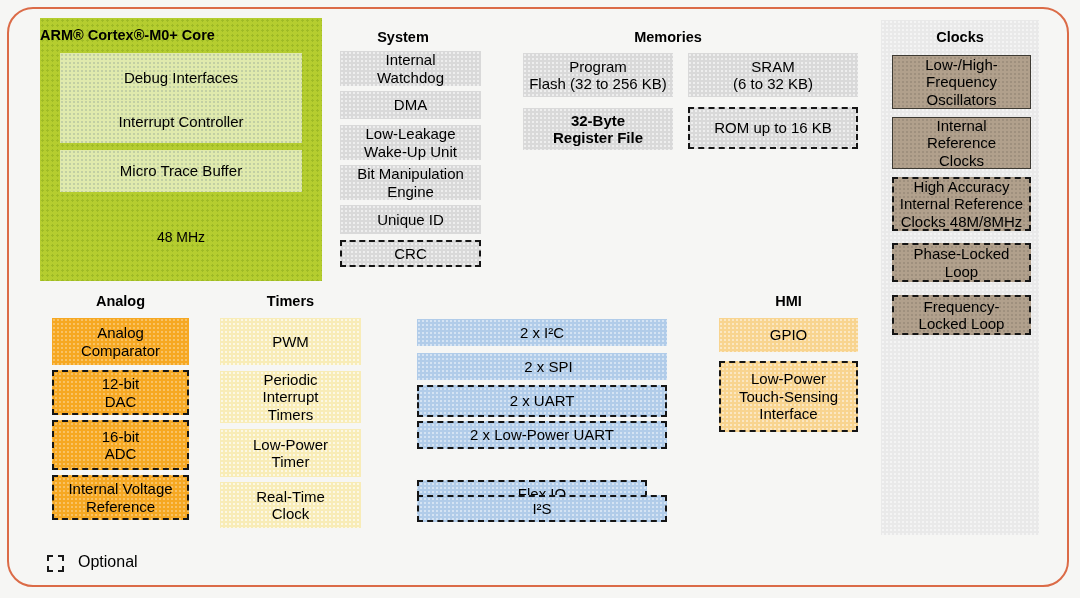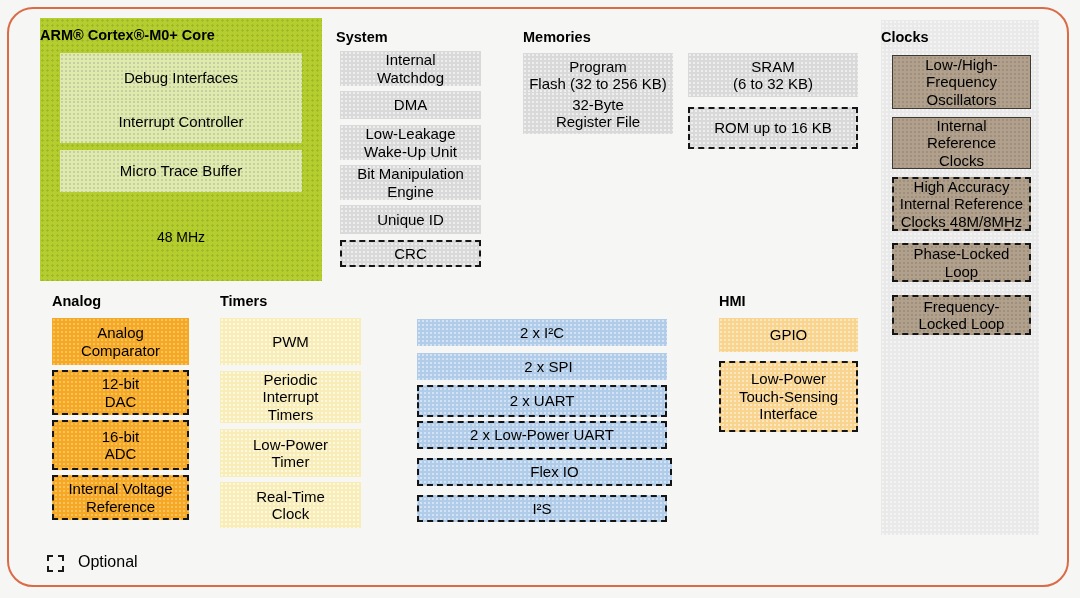--- a/index.html
+++ b/index.html
@@ -2,21 +2,21 @@
 <html><head>
 <meta charset="utf-8">
 <style>
   html,body{margin:0;padding:0;background:#f6f6f4;}
   .stage{position:relative;width:1080px;height:598px;background:#f6f6f4;
          font-family:"Liberation Sans",sans-serif;color:#000;overflow:hidden;}
   .frame{position:absolute;left:7px;top:7px;width:1062px;height:580px;
          border:2px solid #DB6B47;border-radius:26px;box-sizing:border-box;}
   .bx{position:absolute;box-sizing:border-box;display:flex;align-items:center;justify-content:center;
       text-align:center;white-space:pre-line;font-size:15px;line-height:1.16;}
-  .hdr{position:absolute;font-weight:bold;font-size:14.5px;}
+  .hdr{position:absolute;font-weight:bold;font-size:14.5px;text-align:center;}
   .opt{border:2px dashed #151515;}
   .clock-solid{border:1px solid #3d3a33;}
   .panel{position:absolute;background-color:#e9e9e9;
          background-image:radial-gradient(rgba(255,255,255,.5) .8px, rgba(0,0,0,0) 1px);background-size:4px 4px;}
   .green-core{background-color:#b5cd2f;
          background-image:radial-gradient(#9eba26 1px, rgba(0,0,0,0) 1.15px);background-size:5px 5px;}
   .green-in{background-color:#e0eaad;
          background-image:radial-gradient(rgba(130,150,145,.32) .8px, rgba(0,0,0,0) 1px);background-size:4px 4px;}
   .gray{background-color:#d9d9d9;
          background-image:radial-gradient(rgba(255,255,255,.55) .8px, rgba(0,0,0,0) 1px);background-size:4px 4px;}
@@ -58,21 +58,21 @@
   <div class="bx gray" style="left:340px;top:165px;width:141px;height:35px;">Bit Manipulation
 Engine</div>
   <div class="bx gray" style="left:340px;top:205px;width:141px;height:29px;">Unique ID</div>
   <div class="bx gray opt" style="left:340px;top:240px;width:141px;height:27px;">CRC</div>
 
   <div class="hdr" style="left:523px;top:29px;width:290px;">Memories</div>
   <div class="bx gray" style="left:523px;top:53px;width:150px;height:44px;">Program
 Flash (32 to 256 KB)</div>
   <div class="bx gray" style="left:688px;top:53px;width:170px;height:44px;">SRAM
 (6 to 32 KB)</div>
-  <div class="bx gray" style="left:523px;top:92px;width:150px;height:42px;">32-Byte
+  <div class="bx gray" style="left:523px;top:108px;width:150px;height:42px;font-weight:bold;">32-Byte
 Register File</div>
   <div class="bx gray opt" style="left:688px;top:107px;width:170px;height:42px;">ROM up to 16 KB</div>
 
   <div class="panel" style="left:881px;top:20px;width:158px;height:515px;"></div>
   <div class="hdr" style="left:881px;top:29px;width:158px;">Clocks</div>
   <div class="bx clock clock-solid" style="left:892px;top:55px;width:139px;height:54px;">Low-/High-
 Frequency
 Oscillators</div>
   <div class="bx clock clock-solid" style="left:892px;top:117px;width:139px;height:52px;">Internal
 Reference
@@ -103,21 +103,21 @@
   <div class="bx yellow" style="left:220px;top:429px;width:141px;height:48px;">Low-Power
 Timer</div>
   <div class="bx yellow" style="left:220px;top:482px;width:141px;height:46px;">Real-Time
 Clock</div>
 
   <div class="hdr" style="left:417px;top:293px;width:250px;margin-top:31px;">Communication Interfaces</div>
   <div class="bx blue" style="left:417px;top:319px;width:250px;height:27px;">2 x I²C</div>
   <div class="bx blue" style="left:417px;top:353px;width:250px;height:27px;padding-left:13px;">2 x SPI</div>
   <div class="bx blue opt" style="left:417px;top:385px;width:250px;height:32px;text-align:center;">2 x UART</div>
   <div class="bx blue opt" style="left:417px;top:421px;width:250px;height:28px;">2 x Low-Power UART</div>
-  <div class="bx blue opt" style="left:417px;top:458px;width:255px;height:28px;padding-left:20px;">Flex IO</div>
+  <div class="bx blue opt" style="left:417px;top:480px;width:230px;height:28px;padding-left:20px;">Flex IO</div>
   <div class="bx blue opt" style="left:417px;top:495px;width:250px;height:27px;">I²S</div>
 
   <div class="hdr" style="left:719px;top:293px;width:139px;">HMI</div>
   <div class="bx amber" style="left:719px;top:318px;width:139px;height:34px;">GPIO</div>
   <div class="bx amber opt" style="left:719px;top:361px;width:139px;height:71px;">Low-Power
 Touch-Sensing
 Interface</div>
 
   <div class="legend-sq"></div>
   <div class="legend-lb">Optional</div>

